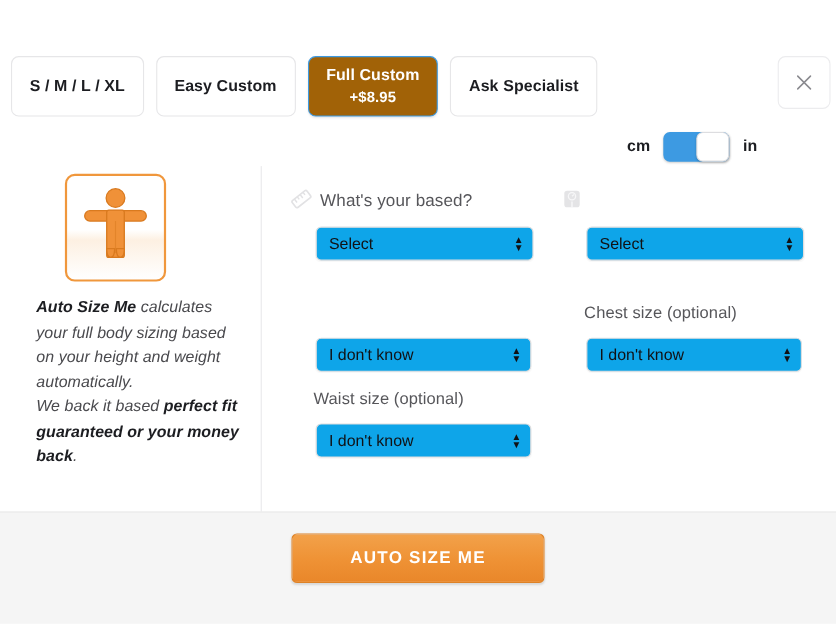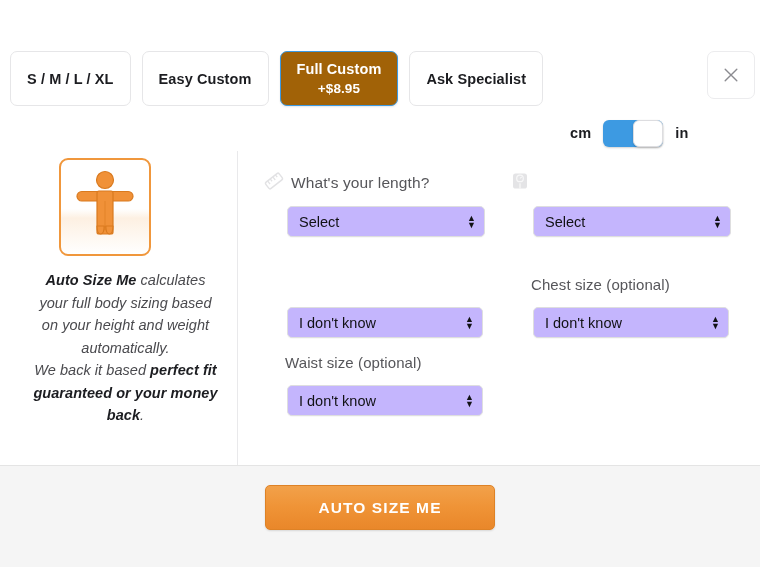--- a/index.html
+++ b/index.html
@@ -10,21 +10,20 @@
     width: 760px;
     height: 567px;
     background: #f5f5f5;
     font-family: "Liberation Sans", sans-serif;
     overflow: hidden;
   }
   #app {
     position: relative;
     width: 760px;
     height: 567px;
-    text-align: center;
   }
 
   
   .card {
     position: absolute;
     left: 0;
     top: 0;
     width: 760px;
     height: 466px;
     background: #ffffff;
@@ -174,21 +173,21 @@
     font-size: 15.5px;
   }
   .q-icon {
     position: absolute;
     width: 22px;
     height: 22px;
   }
   .sel {
     position: absolute;
     height: 31px;
-    background: #c4b5fd;
+    background: #0ea5e9;
     border: 1px solid #dededf;
     border-radius: 5px;
     box-sizing: border-box;
     cursor: pointer;
     display: flex;
     align-items: center;
     justify-content: space-between;
     padding: 0 8px 0 11px;
     font-size: 14.5px;
     color: #111114;
@@ -295,21 +294,21 @@
   </div>
 
   <span class="q-icon" style="left:263px; top:170px;">
     <svg width="22" height="22" viewBox="0 0 22 22">
       <g transform="rotate(-38 11 11)">
         <rect x="2.5" y="7" width="17" height="8" rx="1.6" fill="none" stroke="#e2e2e4" stroke-width="1.5"></rect>
         <path d="M6 7 L6 11 M9.3 7 L9.3 10 M12.6 7 L12.6 11 M15.9 7 L15.9 10" stroke="#e2e2e4" stroke-width="1.3"></path>
       </g>
     </svg>
   </span>
-  <div class="field-label q" style="left:291px; top:174px; color:#56565a;">What's your length?</div>
+  <div class="field-label q" style="left:291px; top:174px; color:#56565a;">What's your based?</div>
   <div class="sel" style="left:287px; top:206px; width:198px;">
     <span>Select</span>
     <span class="stepper">
         <span>▲</span>
         <span>▼</span>
       </span>
   </div>
 
   <span class="q-icon" style="left:509px; top:170px;">
     <svg width="22" height="22" viewBox="0 0 22 22">

